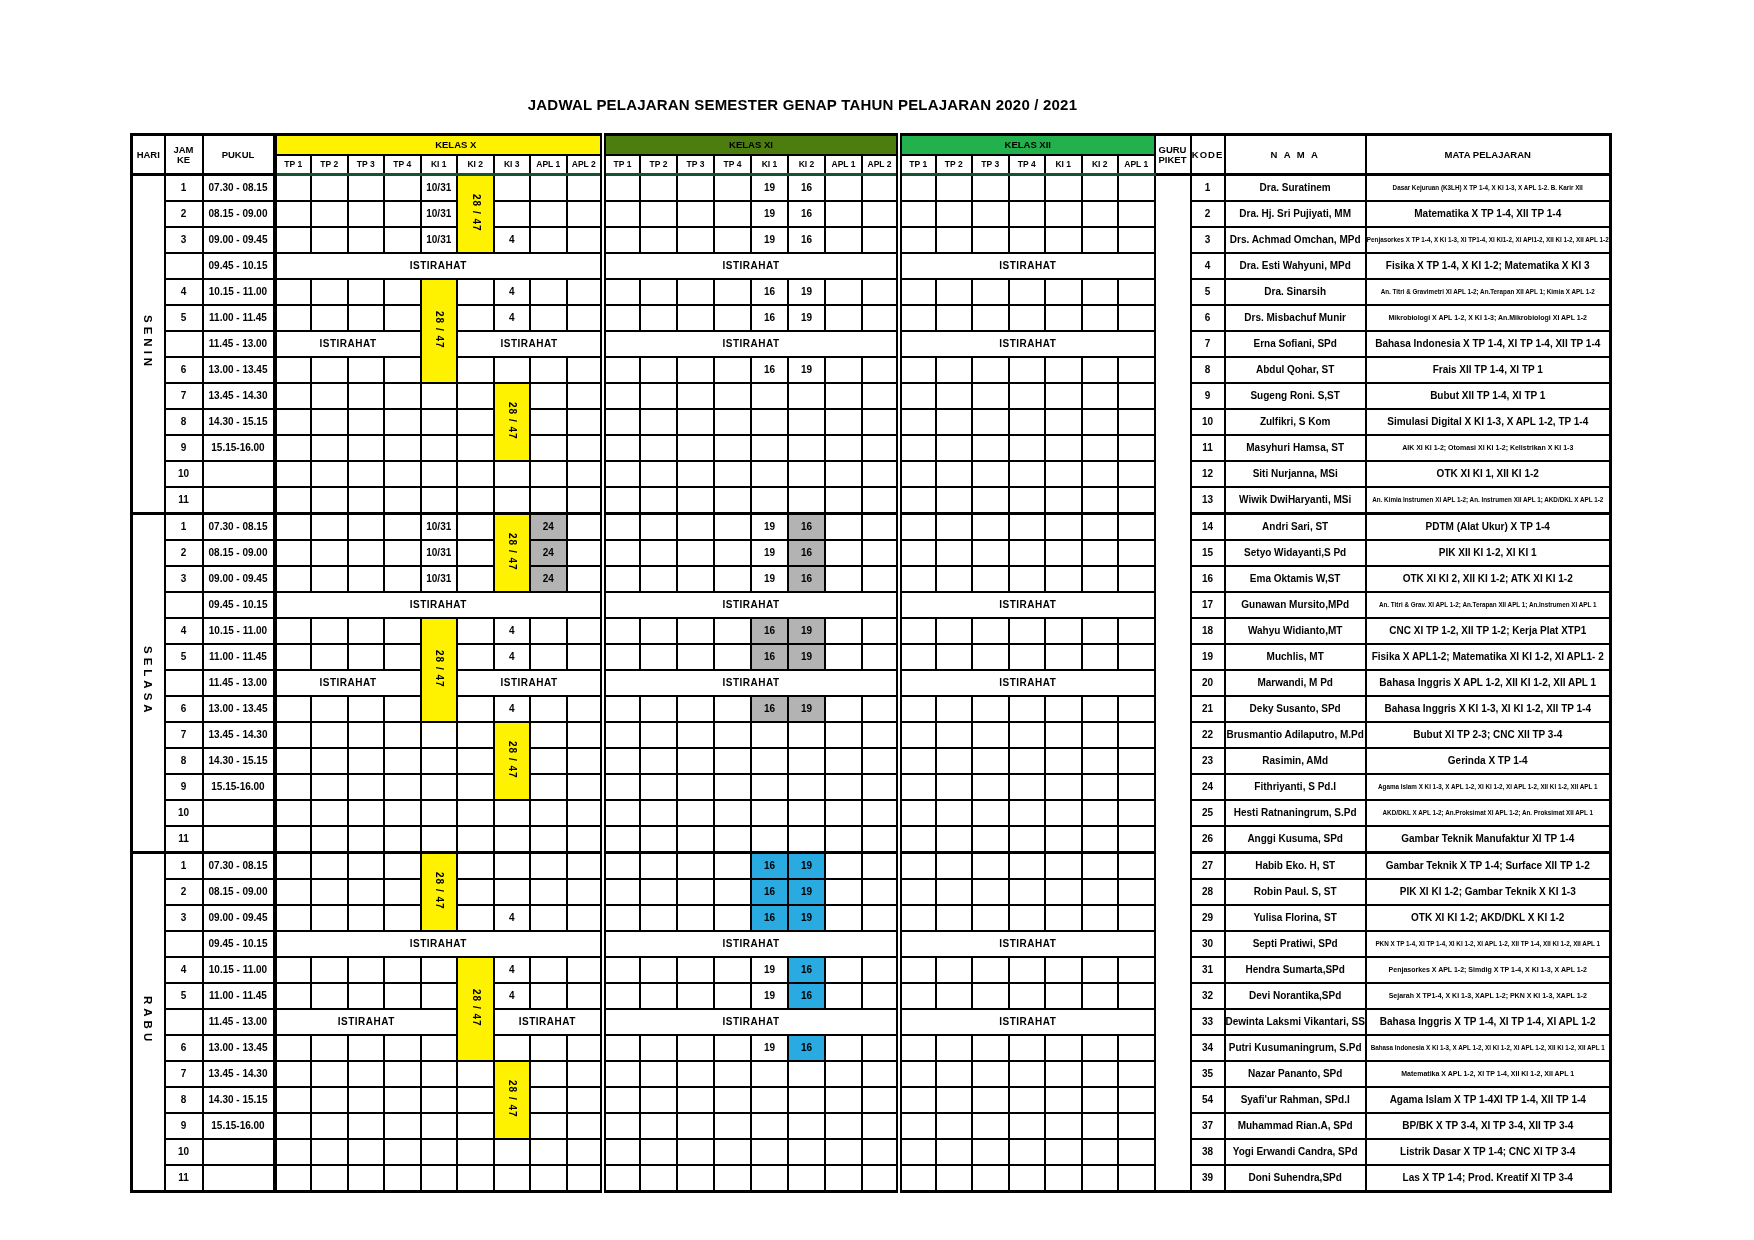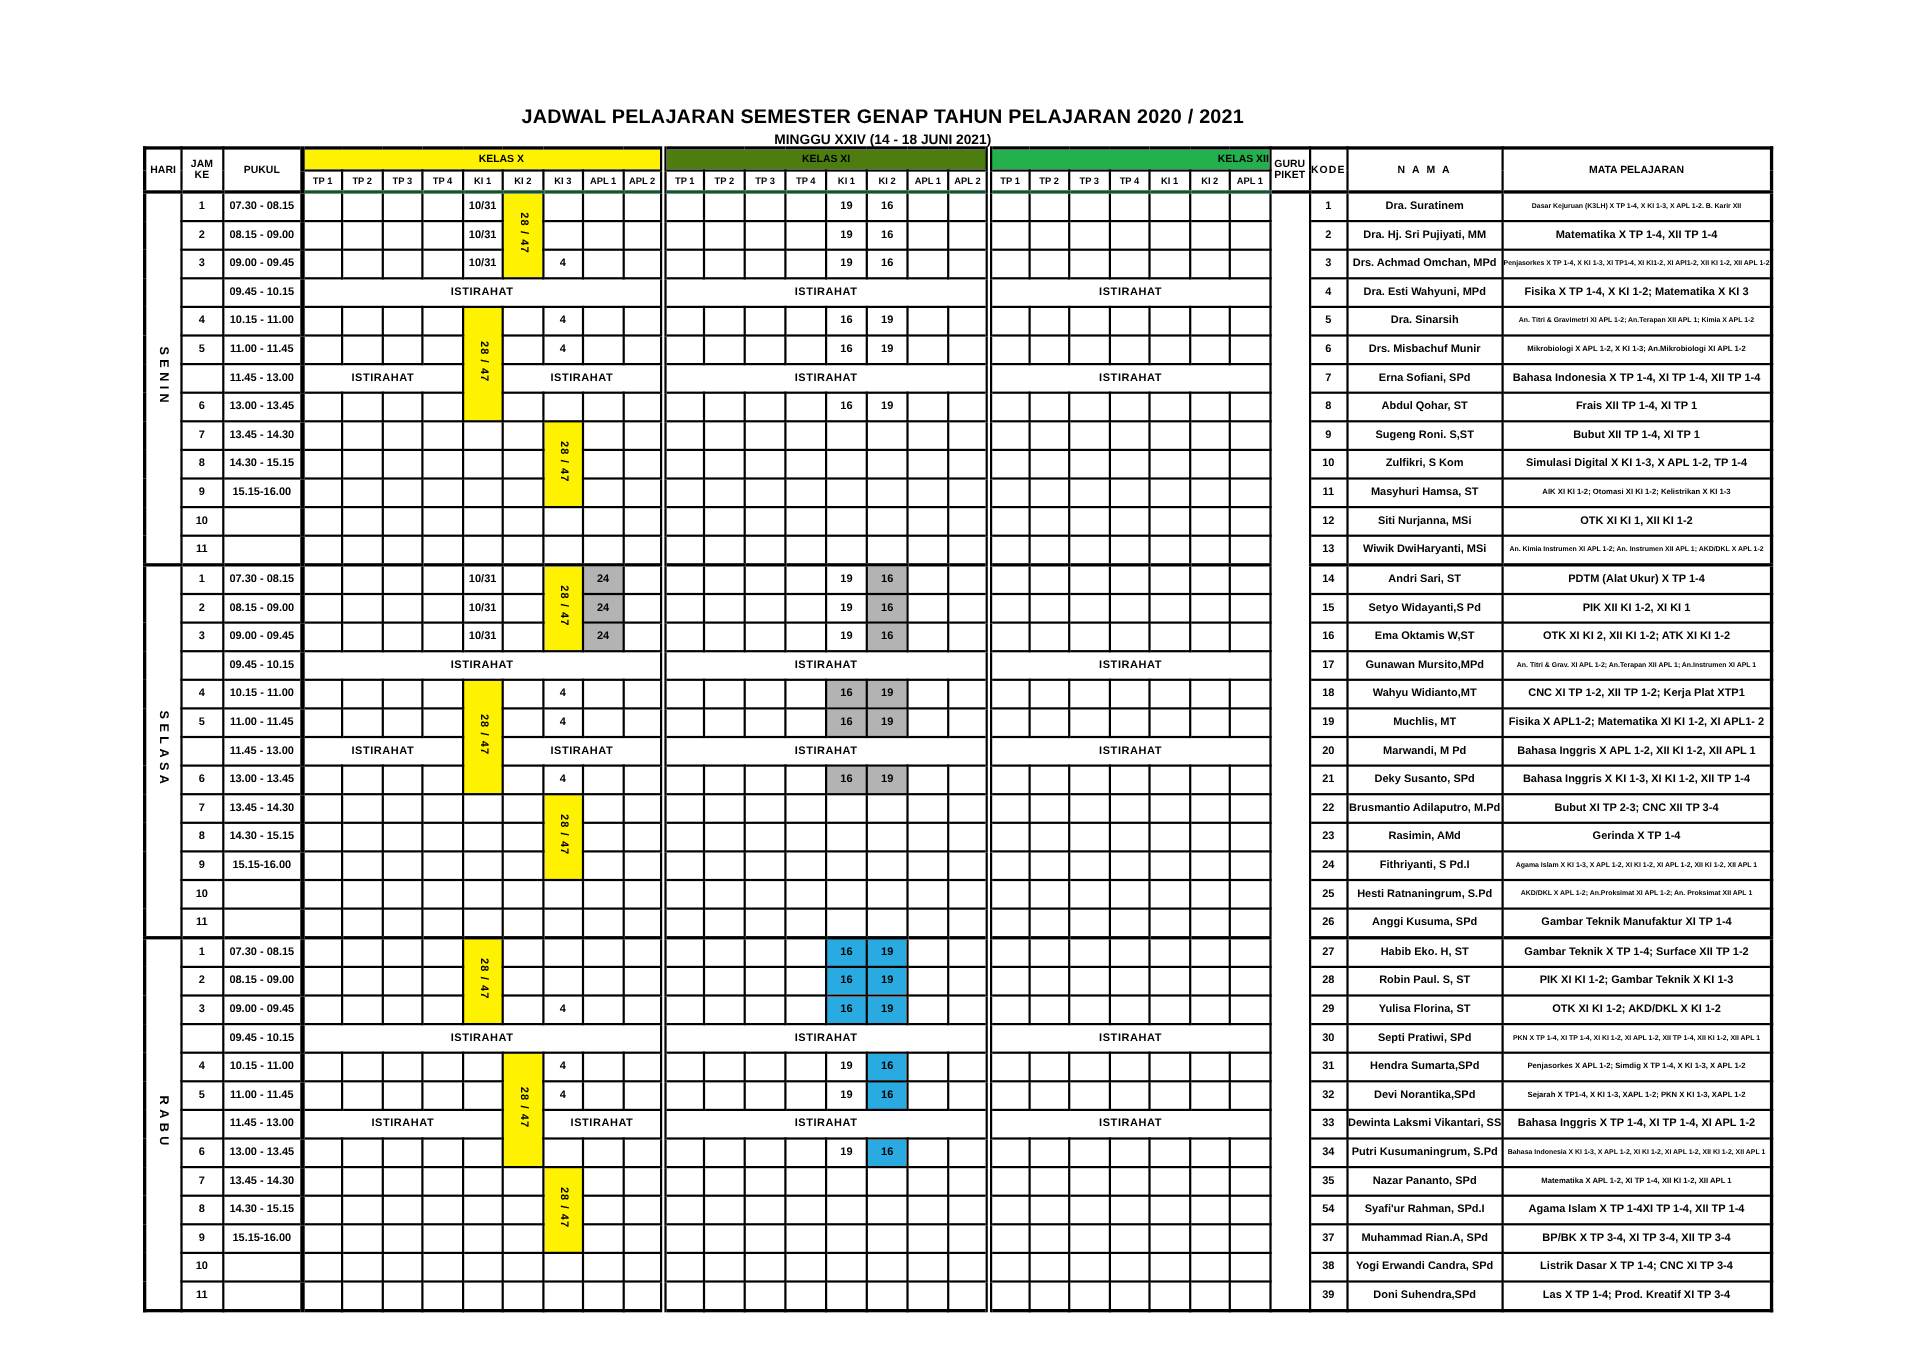--- a/index.html
+++ b/index.html
@@ -1,18 +1,18 @@
 <!DOCTYPE html>
 <html><head>
 <meta charset="utf-8">
 <style>
   html,body{margin:0;padding:0;background:#fff;}
   body{width:1754px;height:1240px;font-family:"Liberation Sans",sans-serif;color:#000;position:relative;}
   .titles{position:absolute;top:96px;left:130px;width:1345px;text-align:center;}
-  .title{font-size:18px;font-weight:bold;letter-spacing:.2px;}
+  .title{font-size:15px;font-weight:bold;letter-spacing:.2px;}
   .subtitle{font-size:12.5px;font-weight:bold;margin-top:3px;}
   table.sched{position:absolute;top:133px;left:130px;border-collapse:collapse;table-layout:fixed;border:3px solid #000;}
   table.sched th,table.sched td{border:2px solid #000;padding:0;text-align:center;vertical-align:middle;
     font-weight:bold;font-size:10px;overflow:hidden;white-space:nowrap;line-height:1.05;}
   thead tr.band th{height:18px;font-size:9.5px;}
   thead tr.labels th{height:17px;font-size:8.5px;border-bottom:3px solid #14532d;}
   thead th.stub{font-size:8.5px;}
   tbody td{height:24px;}
   td.jam{font-size:8px;}
   td.pukul{font-size:8px;}
@@ -34,21 +34,20 @@
   tr.day-start td{border-top:3px solid #000;}
   th.nama-head{letter-spacing:2px;font-size:9.5px;}
   th.kode-head{letter-spacing:1px;font-size:9px;}
   th.mapel-head{font-size:9px;}
 </style>
 </head>
 <body style="--yellow: #FFF200;">
 
 <div class="titles">
   <div class="title">JADWAL PELAJARAN SEMESTER GENAP TAHUN PELAJARAN 2020 / 2021</div>
-  <div class="subtitle">MINGGU XXIV (14 - 18 JUNI 2021)</div>
 </div>
 
 <table class="sched">
   <colgroup>
       <col style="width: 33px;">
       <col style="width: 38px;">
       <col style="width: 72px;">
       <col style="width: 36.5px;">
       <col style="width: 36.5px;">
       <col style="width: 36.5px;">
@@ -78,21 +77,21 @@
       <col style="width: 122px;">
       <col style="width: 127px;">
     </colgroup>
   <thead>
       <tr class="band">
         <th class="stub" rowspan="2">HARI</th>
         <th class="stub" rowspan="2">JAM<br>KE</th>
         <th class="stub" rowspan="2">PUKUL</th>
         <th colspan="9" class="sec-x-first" style="background: rgb(255, 242, 0); padding-left: 35px;">KELAS X</th>
         <th colspan="8" class="sec-first" style="background: #4d7c0f;">KELAS XI</th>
-        <th colspan="7" class="sec-first" style="background: rgb(34, 177, 76); text-align: right;">KELAS XII</th>
+        <th colspan="7" class="sec-first" style="background: rgb(34, 177, 76);">KELAS XII</th>
         <th class="stub guru-head" rowspan="2">GURU<br>PIKET</th>
         <th class="stub kode-head" rowspan="2">KODE</th>
         <th class="stub nama-head" rowspan="2">N A M A</th>
         <th class="stub mapel-head" rowspan="2">MATA PELAJARAN</th>
       </tr>
       <tr class="labels">
         <th class="sec-x-first">TP 1</th>
         <th>TP 2</th>
         <th>TP 3</th>
         <th>TP 4</th>

